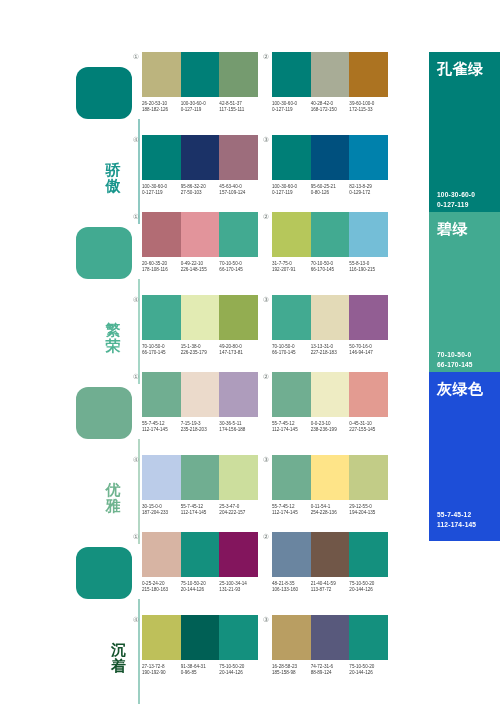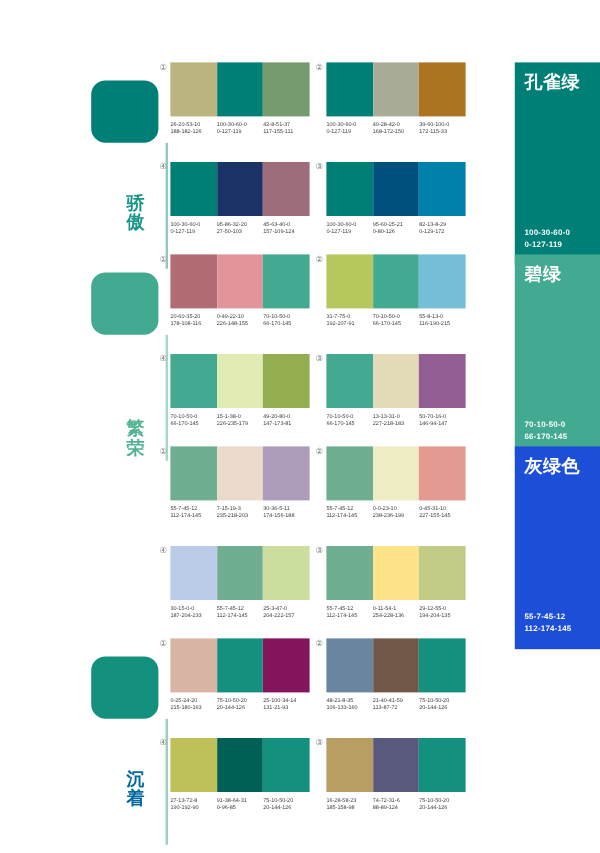--- a/index.html
+++ b/index.html
@@ -181,21 +181,21 @@
       <div class="hero" style="background: rgb(0, 127, 119);">
         <div class="hero-title">孔雀绿</div>
         <div class="hero-cmyk">100-30-60-0</div>
         <div class="hero-rgb">0-127-119</div>
       </div>
     </div>
     <div class="section" style="top: 212px;">
       <div class="moodcol">
         <div class="mood-chip" title="#42AA91" style="background: rgb(66, 170, 145);"></div>
         <div class="mood-stem" style="background: rgb(165, 214, 198);"></div>
-        <div class="mood-word" style="color: rgb(79, 179, 148); margin-top: 28px;">繁荣</div>
+        <div class="mood-word" style="color: rgb(79, 179, 148);">繁荣</div>
       </div>
       <div class="cards">
         <div class="card c0">
           <div class="cardnum" style="border: none; font-size: 7px; line-height: 8px; left: -10px;">①</div>
           <div class="bars">
             <div class="bar" style="background: rgb(178, 108, 116);"></div>
             <div class="bar" style="background: rgb(226, 148, 155);"></div>
             <div class="bar" style="background: rgb(66, 170, 145);"></div>
           </div>
           <div class="codes">
@@ -280,20 +280,25 @@
           </div>
         </div>
       </div>
       <div class="hero" style="background: rgb(66, 170, 145);">
         <div class="hero-title">碧绿</div>
         <div class="hero-cmyk">70-10-50-0</div>
         <div class="hero-rgb">66-170-145</div>
       </div>
     </div>
     <div class="section" style="top: 372px;">
+      <div class="moodcol">
+        <div class="mood-chip" title="#70AE91" style="background: rgb(112, 174, 145);"></div>
+        <div class="mood-stem" style="background: rgb(179, 215, 196);"></div>
+        <div class="mood-word" style="color: rgb(111, 180, 143);">优雅</div>
+      </div>
       <div class="cards">
         <div class="card c0">
           <div class="cardnum" style="border: none; font-size: 7px; line-height: 8px; left: -10px;">①</div>
           <div class="bars">
             <div class="bar" style="background: rgb(112, 174, 145);"></div>
             <div class="bar" style="background: rgb(235, 218, 203);"></div>
             <div class="bar" style="background: rgb(174, 156, 188);"></div>
           </div>
           <div class="codes">
             <div class="codecol">
@@ -380,21 +385,21 @@
       <div class="hero" style="background: #1d4ed8;">
         <div class="hero-title">灰绿色</div>
         <div class="hero-cmyk">55-7-45-12</div>
         <div class="hero-rgb">112-174-145</div>
       </div>
     </div>
     <div class="section" style="top: 532px;">
       <div class="moodcol">
         <div class="mood-chip" title="#14907E" style="background: rgb(20, 144, 126);"></div>
         <div class="mood-stem" style="background: rgb(156, 207, 194);"></div>
-        <div class="mood-word" style="color: #0369a1;">沉着</div>
+        <div class="mood-word" style="color: #14532d; text-align: right;">沉着</div>
       </div>
       <div class="cards">
         <div class="card c0">
           <div class="cardnum" style="border: none; font-size: 7px; line-height: 8px; left: -10px;">①</div>
           <div class="bars">
             <div class="bar" style="background: rgb(215, 180, 163);"></div>
             <div class="bar" style="background: rgb(20, 144, 126);"></div>
             <div class="bar" style="background: rgb(131, 21, 93);"></div>
           </div>
           <div class="codes">

